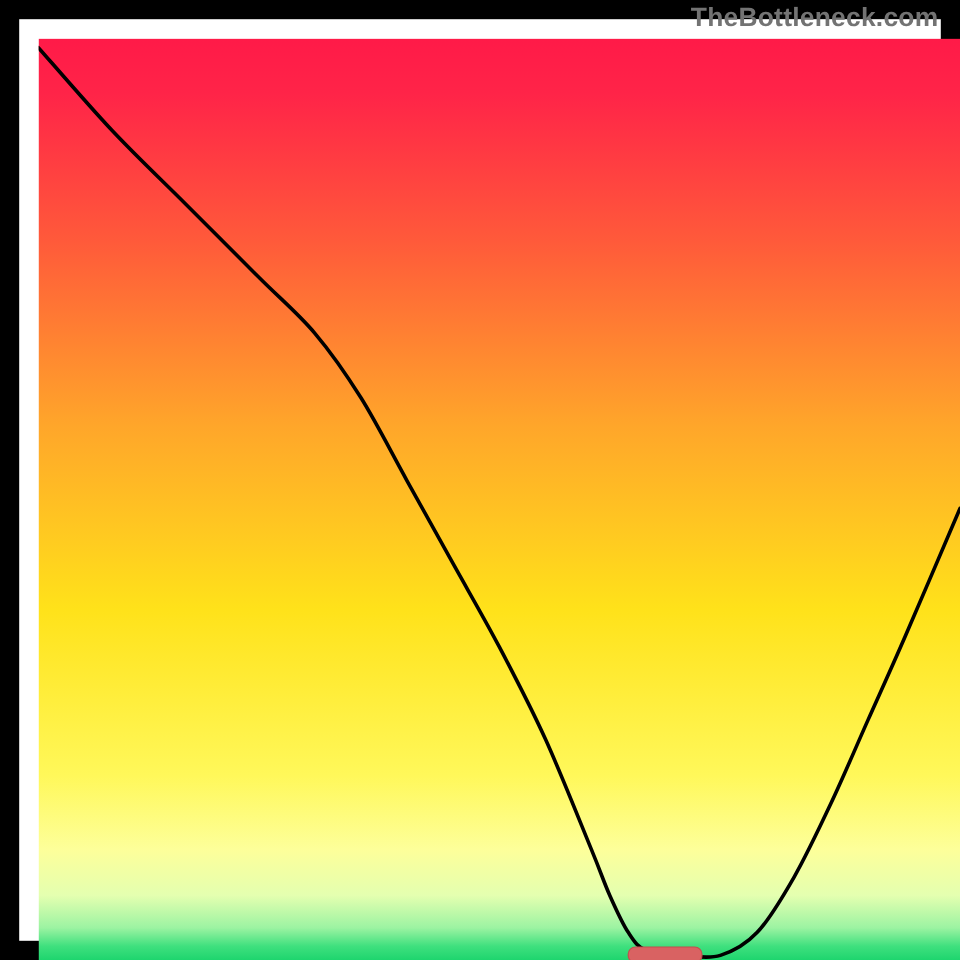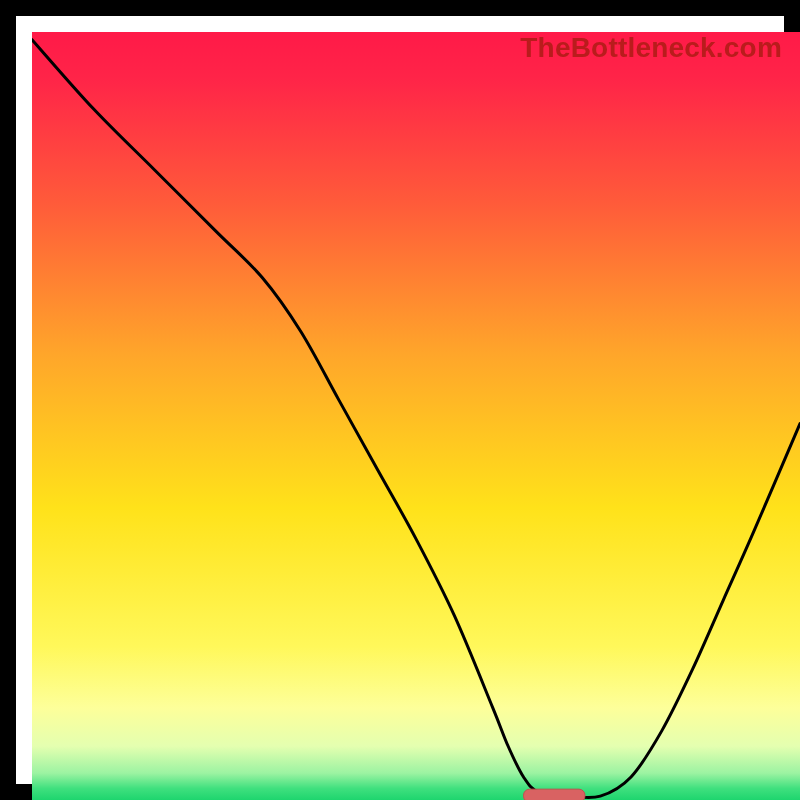--- a/index.html
+++ b/index.html
@@ -17,26 +17,25 @@
     width: 800px;
     height: 800px;
     box-sizing: border-box;
     border: 16px solid #000000;
   }
   .watermark {
     position: absolute;
     top: -14px;
     right: 2px;
     font-family: Arial, Helvetica, sans-serif;
-    font-size: 28px;
+    font-size: 22px;
     font-weight: 600;
-    color: #b91c1c;
+    color: #737373;
     letter-spacing: 0.2px;
     z-index: 10;
-    margin-top: 30px;
   }
   .plot-area {
     position: absolute;
     top: 16px;
     left: 16px;
     width: 768px;
     height: 768px;
     overflow: hidden;
   }
   svg {

